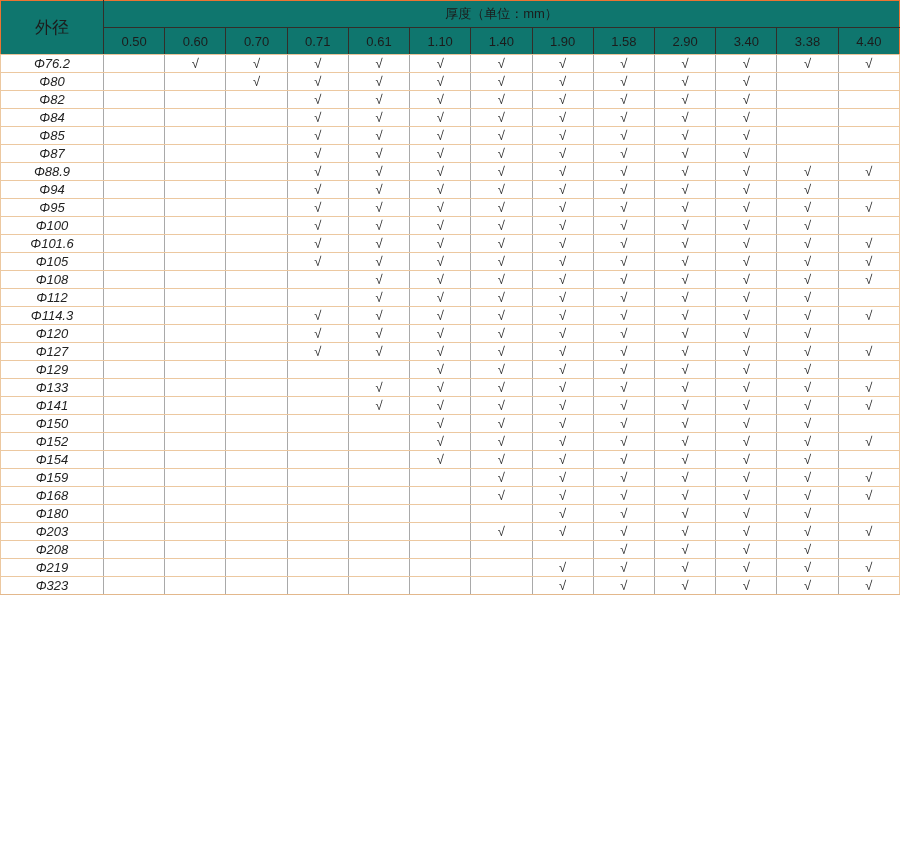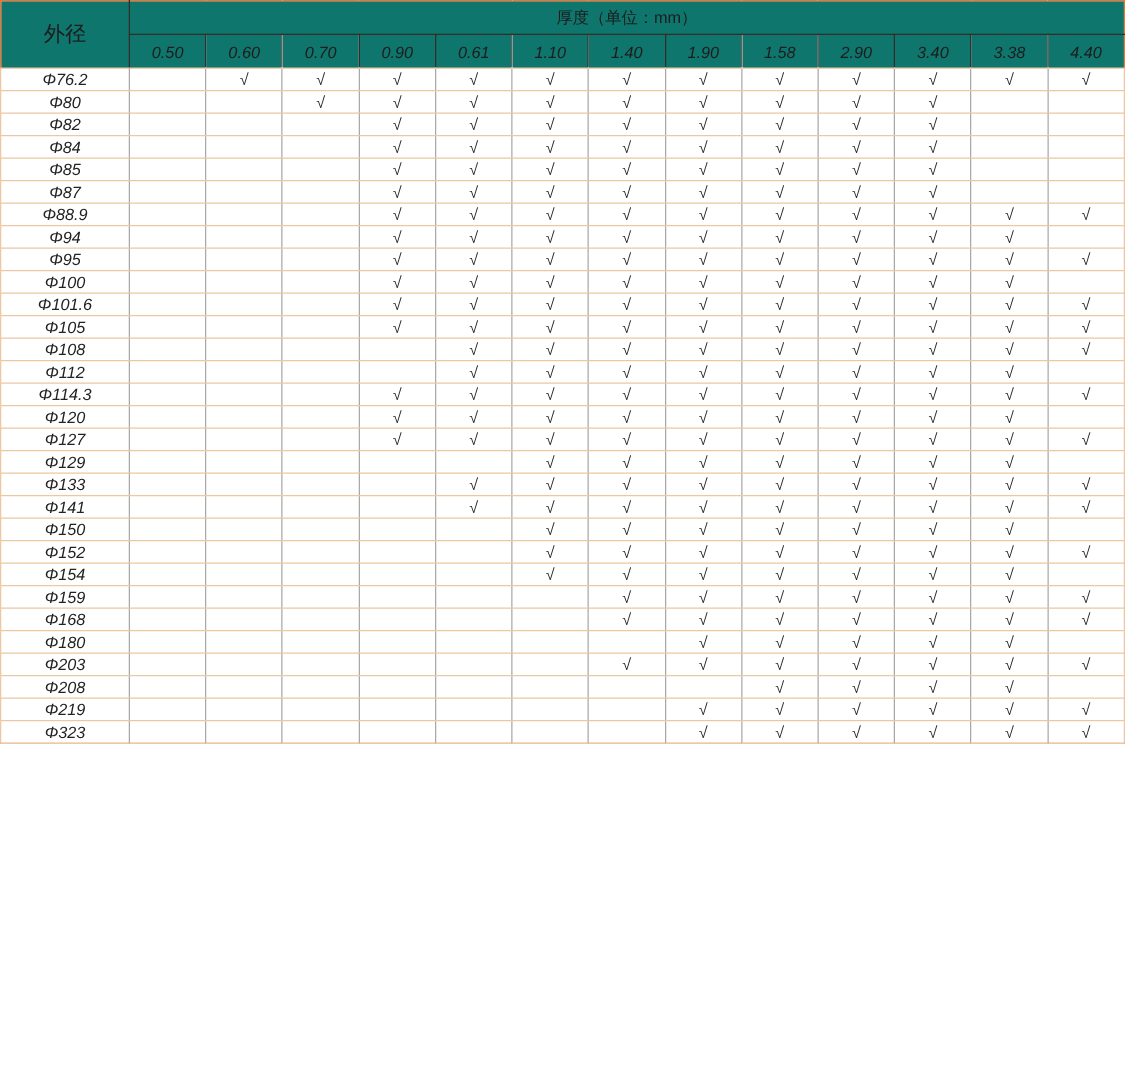--- a/index.html
+++ b/index.html
@@ -42,21 +42,20 @@
     font-size: 17px;
   }
   th.thickness-span {
     border-top: 1px solid #ED7431;
     border-right: 1px solid #ED7431;
     border-bottom: 1px solid #332e29;
   }
   tr.thickness-values th {
     border-left: 1px solid #332e29;
     border-bottom: 1px solid #e9c49b;
-    font-style: italic;
   }
   tr.thickness-values th:last-child {
     border-right: 1px solid #ED7431;
   }
   
   tbody tr { height: 18px; font-style: italic; }
   tbody td {
     background: #ffffff;
     color: #222222;
     font-size: 13px;
@@ -88,21 +87,21 @@
     </colgroup>
     <thead>
       <tr>
         <th class="corner" rowspan="2">外径</th>
         <th class="thickness-span" colspan="13">厚度（单位：mm）</th>
       </tr>
       <tr class="thickness-values" id="thickness-row">
           <th>0.50</th>
           <th>0.60</th>
           <th>0.70</th>
-          <th>0.90</th>
+          <th>0.71</th>
           <th>0.61</th>
           <th>1.10</th>
           <th>1.40</th>
           <th>1.90</th>
           <th>1.58</th>
           <th>2.90</th>
           <th>3.40</th>
           <th>3.38</th>
           <th>4.40</th>
         </tr>

